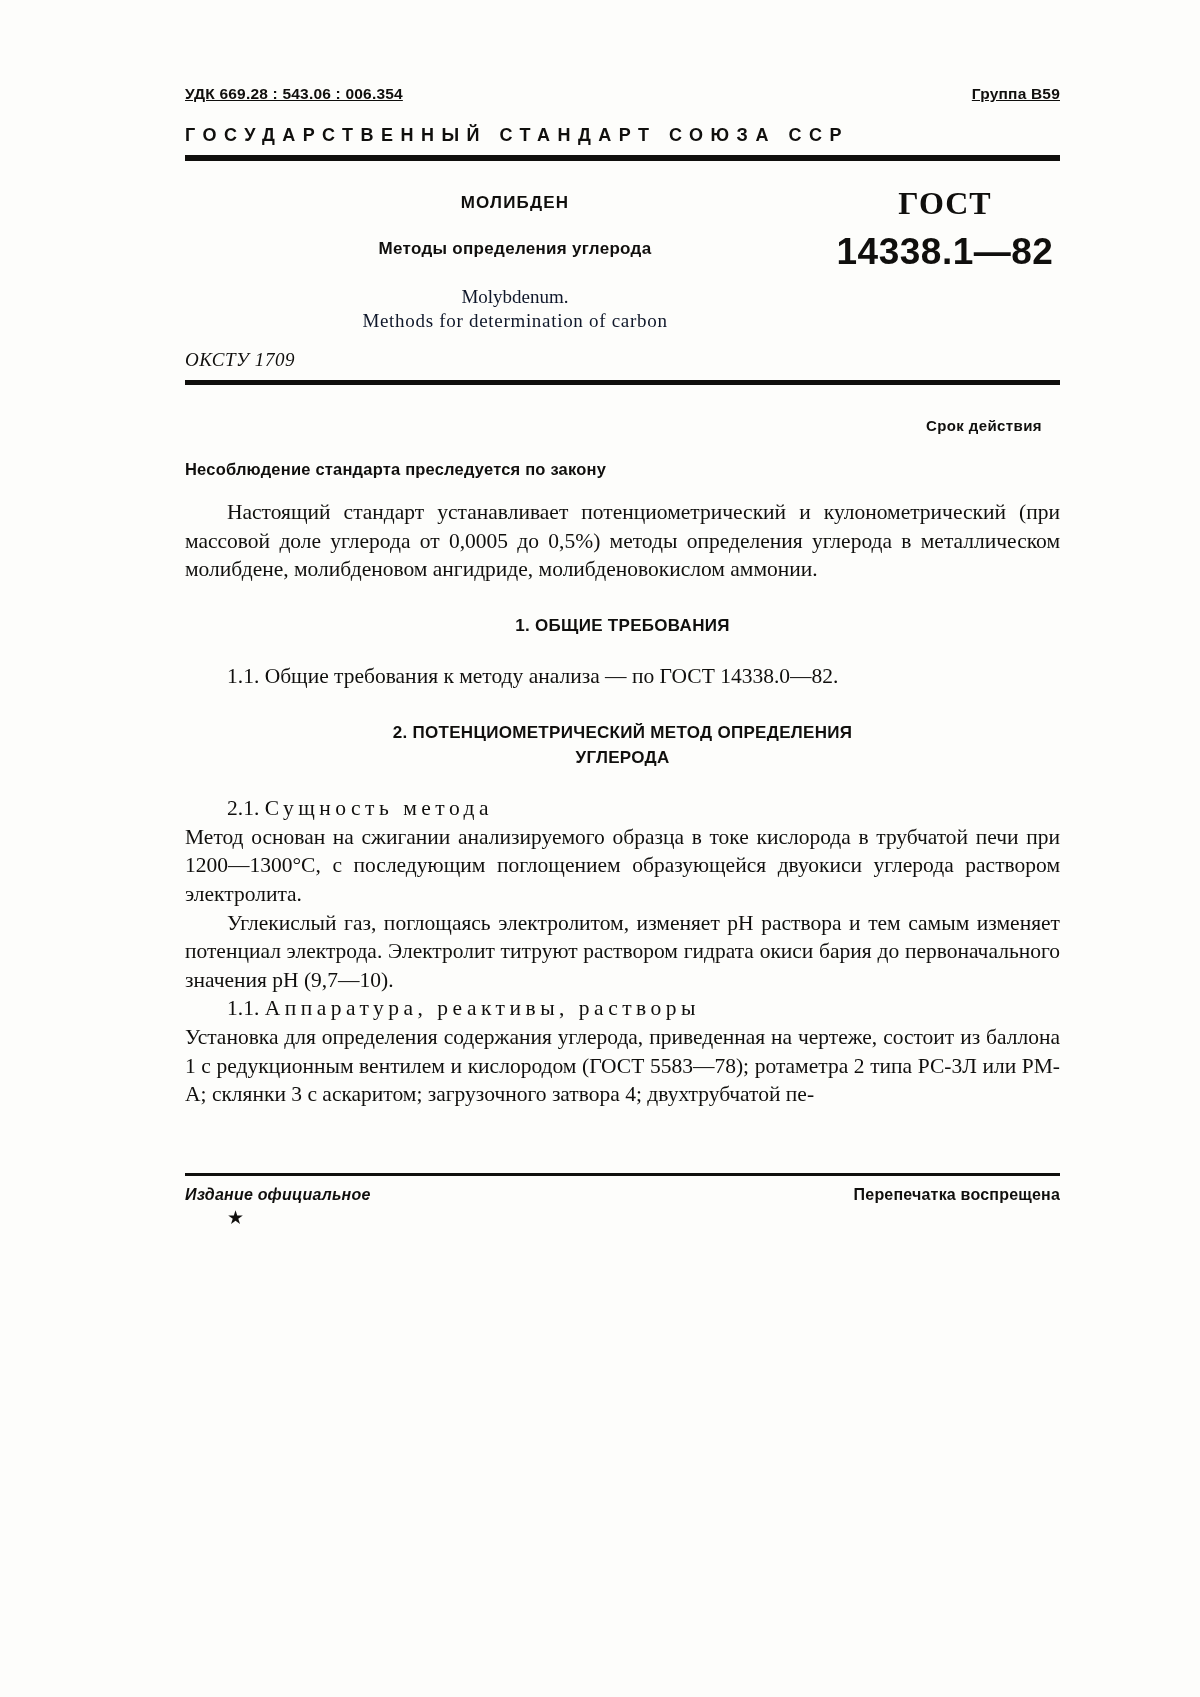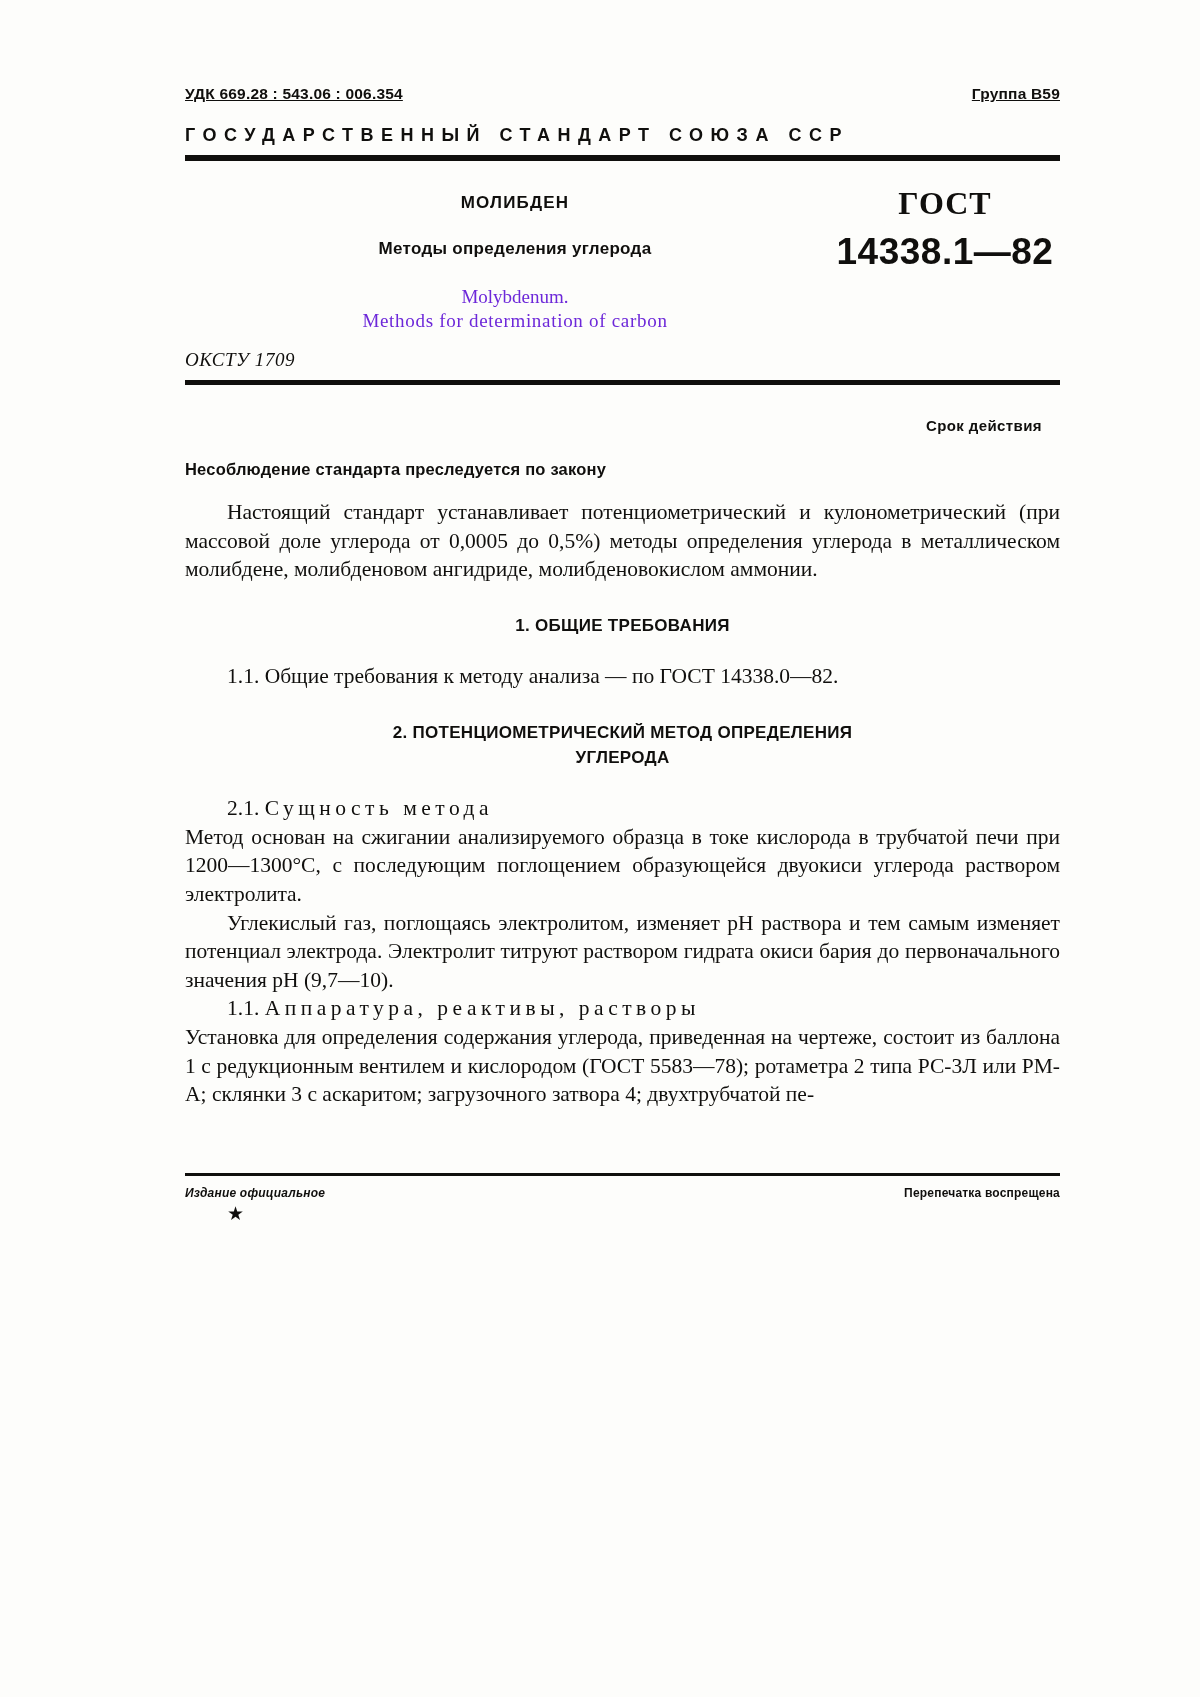--- a/index.html
+++ b/index.html
@@ -75,21 +75,21 @@
     font-family: "Liberation Sans", "DejaVu Sans", sans-serif;
     font-weight: bold;
     font-size: 17px;
     letter-spacing: 0.3px;
   }
   .doc-en {
     margin-top: 26px;
     font-family: "Liberation Serif", "DejaVu Serif", serif;
     font-size: 19px;
     line-height: 1.28;
-    color: #6d28d9;
+    color: #0f172a;
   }
   .doc-en .l1 { display: block; }
   .doc-en .l2 { display: block; letter-spacing: 0.7px; }
 
   .title-right {
     position: absolute;
     right: 0;
     top: 0;
     width: 230px;
     text-align: center;
@@ -204,21 +204,21 @@
   .footer-rule {
     height: 3px;
     background: #100f0d;
   }
   .footer-row {
     margin-top: 10px;
     display: flex;
     justify-content: space-between;
     font-family: "Liberation Sans", "DejaVu Sans", sans-serif;
     font-weight: bold;
-    font-size: 12px;
+    font-size: 16px;
   }
   .footer-left { font-style: italic; letter-spacing: 0.2px; }
   .footer-right { letter-spacing: 0.2px; }
   .star {
     margin-top: 4px;
     margin-left: 42px;
     font-size: 19px;
     line-height: 1;
   }
 </style>

